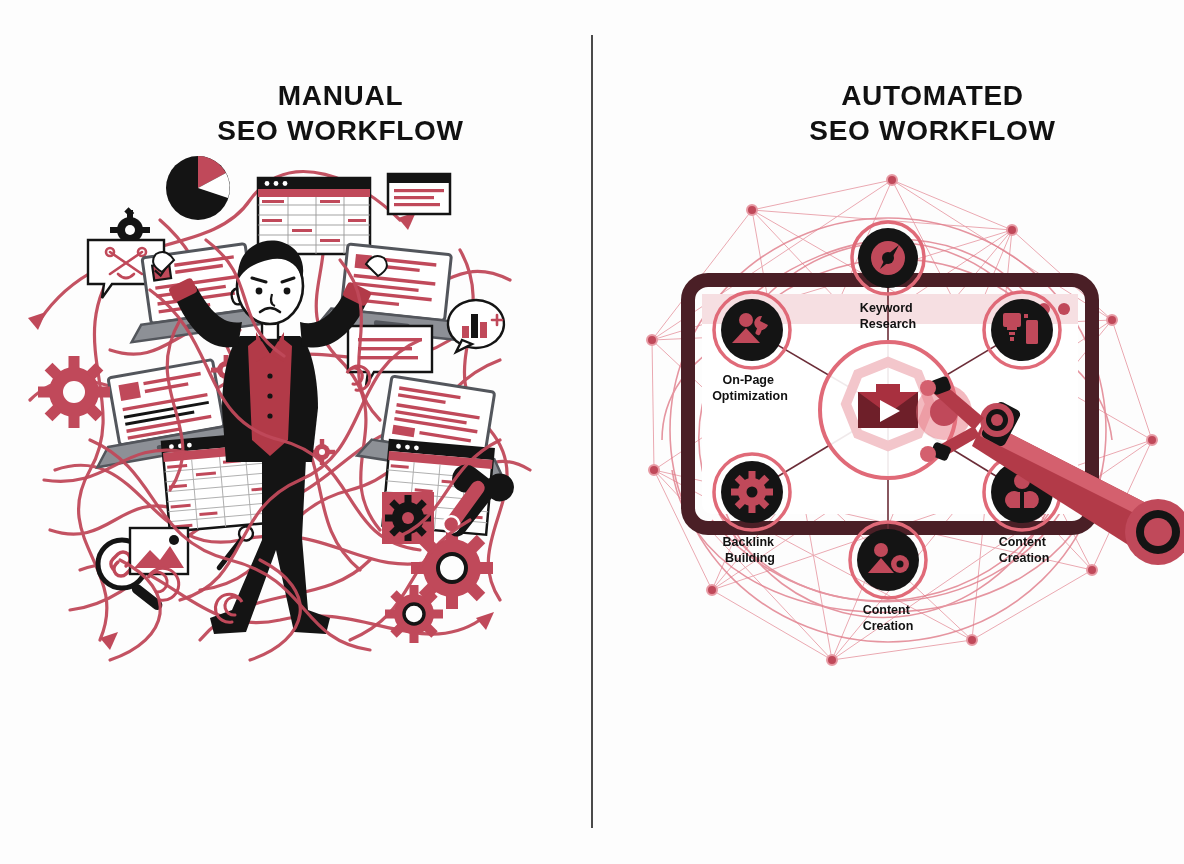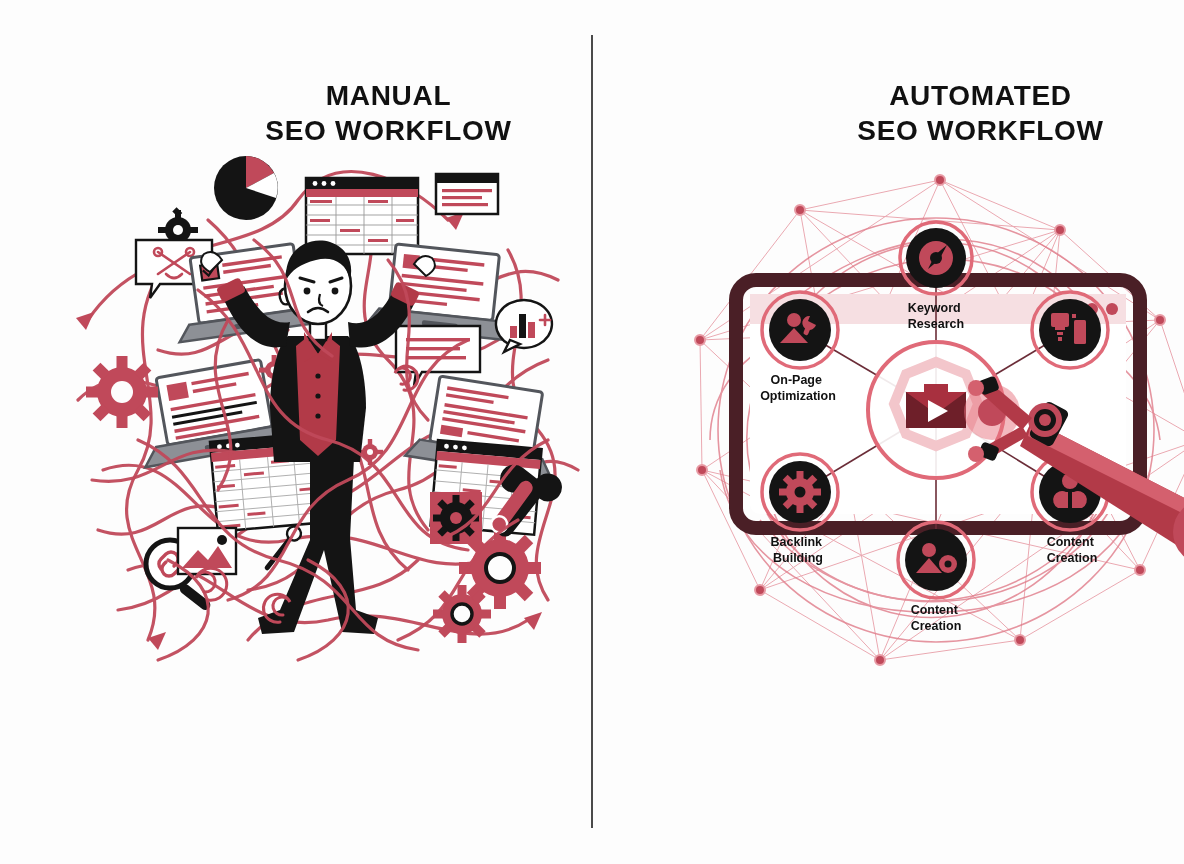--- a/index.html
+++ b/index.html
@@ -29,21 +29,20 @@
     height: 793px;
     background: #4a4a4a;
   }
 
   
   .panel {
     position: absolute;
     top: 0;
     height: 864px;
     width: 681px;
-    margin-left: 48px;
   }
   .panel.left  { left: 0; }
   .panel.right { left: 592px; }
 
   .panel-title {
     position: absolute;
     top: 55px;
     width: 100%;
     text-align: center;
     font-size: 28px;

